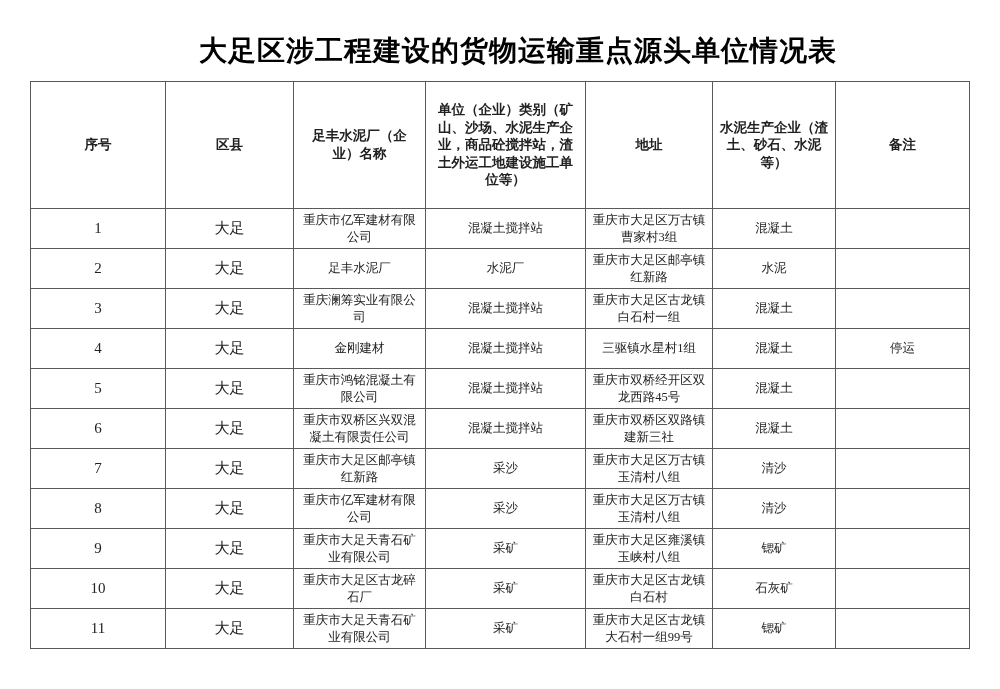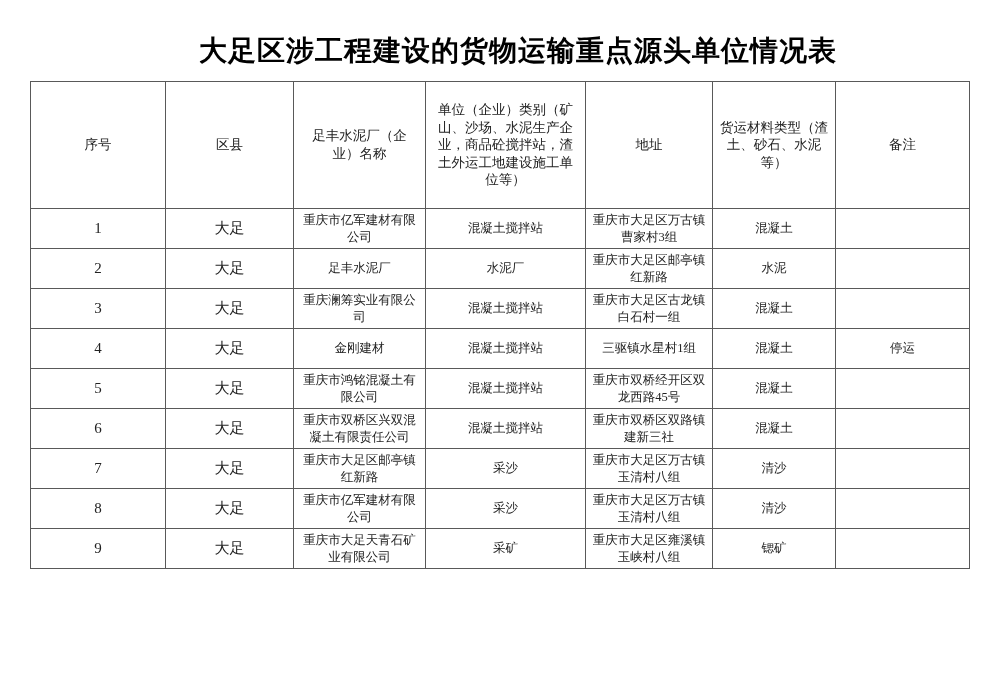--- a/index.html
+++ b/index.html
@@ -31,21 +31,21 @@
     border: 1px solid #595959;
     text-align: center;
     vertical-align: middle;
     padding: 2px 6px;
     word-break: break-all;
     line-height: 1.3;
   }
   table.report th {
     height: 127px;
     font-family: "Liberation Sans", "DejaVu Sans", sans-serif;
-    font-weight: normal;
+    font-weight: bold;
     font-size: 13.5px;
     color: #222;
   }
   table.report td {
     height: 40px;
     font-size: 12.5px;
     color: #222;
   }
   table.report td:nth-child(1),
   table.report td:nth-child(2) {
@@ -75,21 +75,21 @@
         <col class="c6">
         <col class="c7">
     </colgroup>
     <thead>
       <tr>
         <th>序号</th>
         <th>区县</th>
         <th>足丰水泥厂（企业）名称</th>
         <th>单位（企业）类别（矿山、沙场、水泥生产企业，商品砼搅拌站，渣土外运工地建设施工单位等）</th>
         <th>地址</th>
-        <th>货运材料类型（渣土、砂石、水泥等）</th>
+        <th>水泥生产企业（渣土、砂石、水泥等）</th>
         <th>备注</th>
       </tr>
     </thead>
     <tbody id="table-body">
         <tr>
           <td>1</td>
           <td>大足</td>
           <td>重庆市亿军建材有限公司</td>
           <td>混凝土搅拌站</td>
           <td>重庆市大足区万古镇曹家村3组</td>
@@ -161,15 +161,33 @@
         </tr>
         <tr>
           <td>9</td>
           <td>大足</td>
           <td>重庆市大足天青石矿业有限公司</td>
           <td>采矿</td>
           <td>重庆市大足区雍溪镇玉峡村八组</td>
           <td>锶矿</td>
           <td></td>
         </tr>
+        <tr>
+          <td>10</td>
+          <td>大足</td>
+          <td>重庆市大足区古龙碎石厂</td>
+          <td>采矿</td>
+          <td>重庆市大足区古龙镇白石村</td>
+          <td>石灰矿</td>
+          <td></td>
+        </tr>
+        <tr>
+          <td>11</td>
+          <td>大足</td>
+          <td>重庆市大足天青石矿业有限公司</td>
+          <td>采矿</td>
+          <td>重庆市大足区古龙镇大石村一组99号</td>
+          <td>锶矿</td>
+          <td></td>
+        </tr>
       </tbody>
   </table>
 </div>
 
 </body></html>

